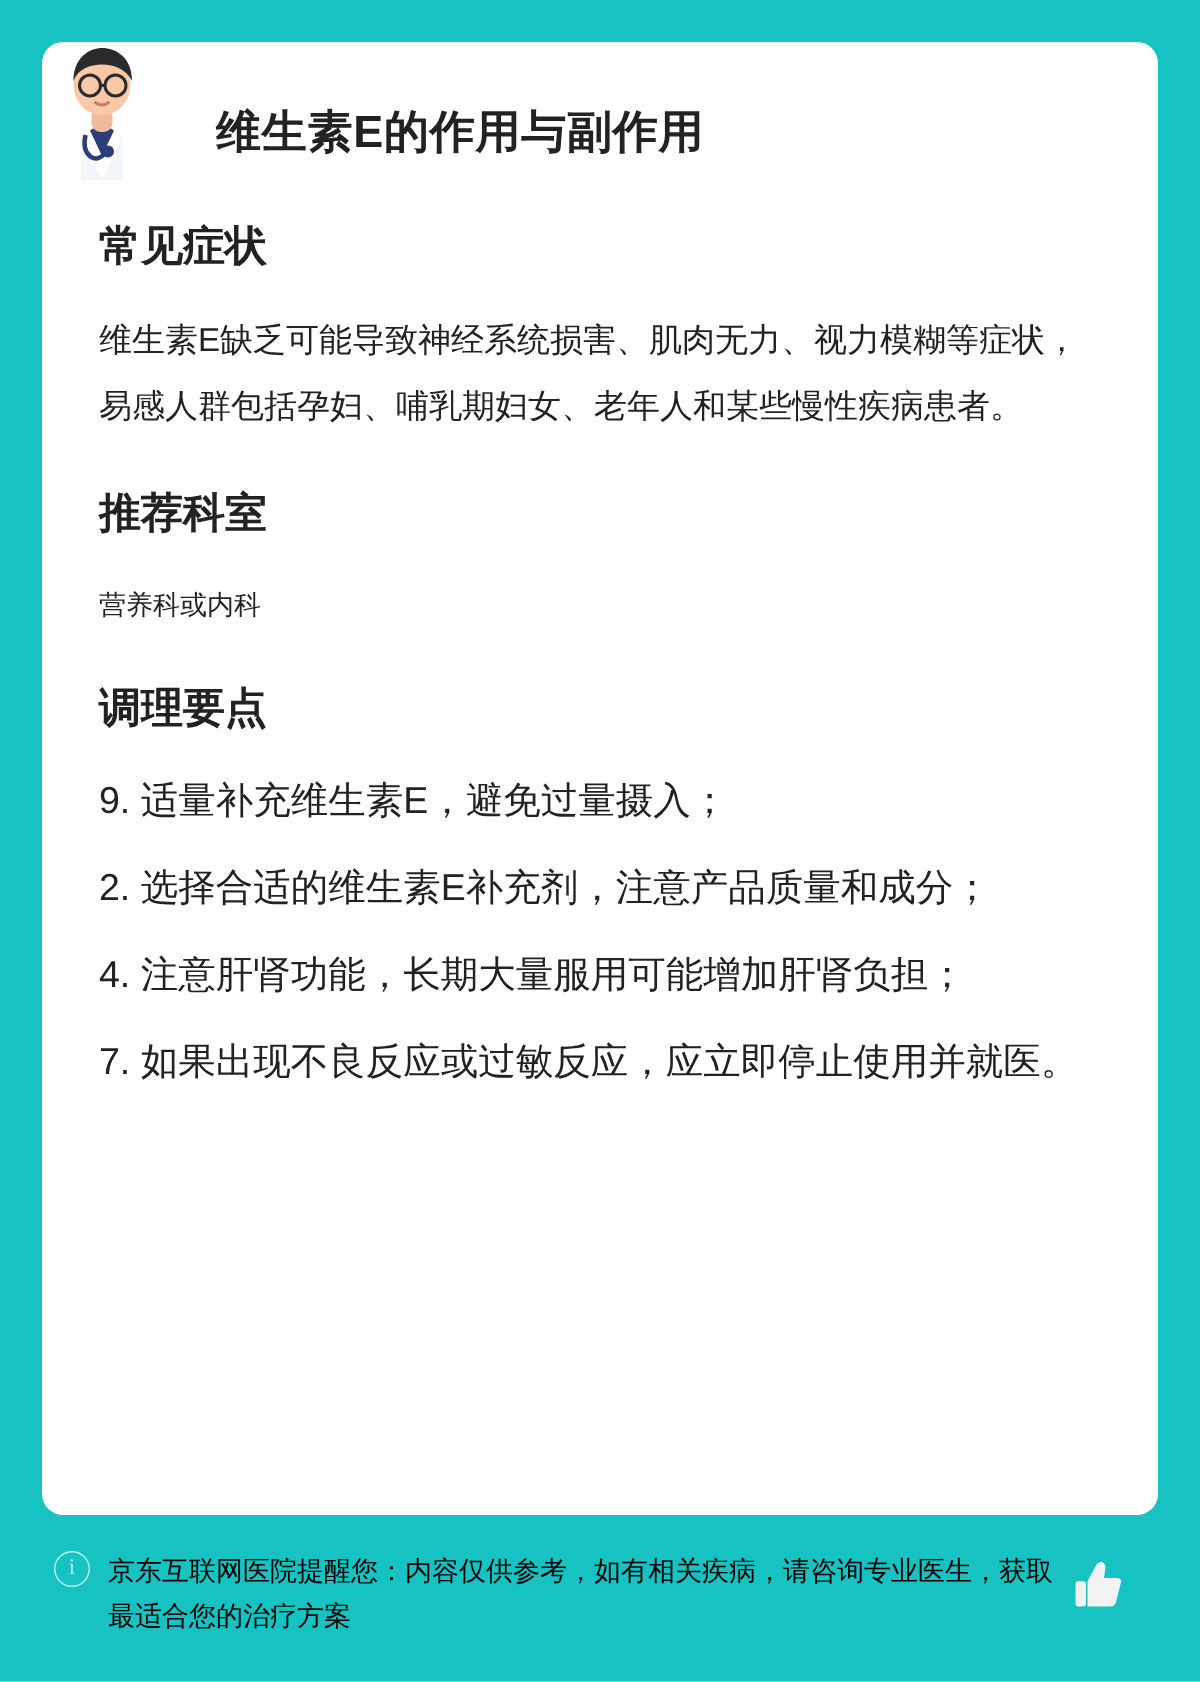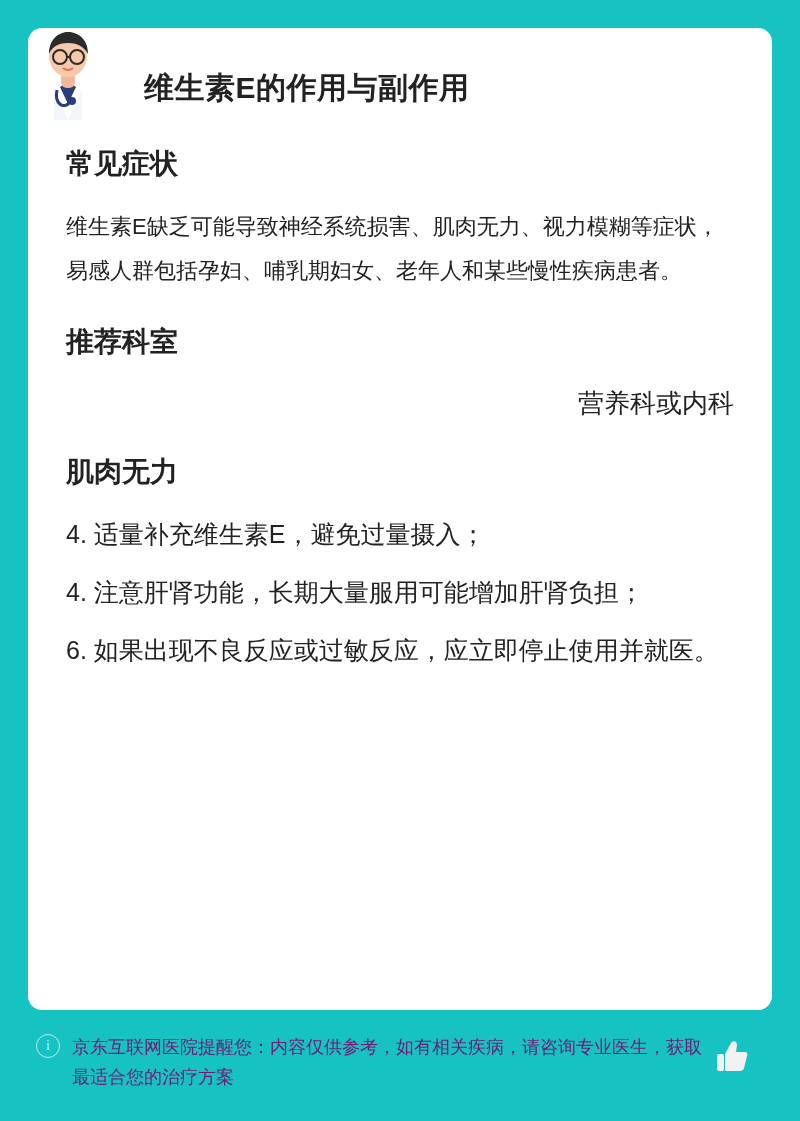--- a/index.html
+++ b/index.html
@@ -53,25 +53,24 @@
   h2.section:first-of-type {
     margin-top: 36px;
   }
   p.body-text {
     font-size: 22px;
     line-height: 44px;
     color: #222222;
     margin: 0 0 6px 0;
   }
   p.plain {
-    font-size: 26px;
+    font-size: 18px;
     line-height: 40px;
     color: #222222;
     margin: 0 0 10px 0;
-    text-align: right;
   }
   ol.points {
     list-style: none;
     margin: 0;
     padding: 0;
   }
   ol.points li {
     font-size: 25px;
     line-height: 42px;
     color: #222222;
@@ -79,21 +78,21 @@
   }
   .footer {
     position: relative;
     margin-top: 14px;
     padding: 8px 14px 0 44px;
     min-height: 80px;
   }
   .footer-text {
     font-size: 18px;
     line-height: 30px;
-    color: #701a75;
+    color: #000000;
     width: 640px;
   }
   .info-icon {
     position: absolute;
     left: 8px;
     top: 10px;
     width: 22px;
     height: 22px;
     border: 1.5px solid #bfeaea;
     border-radius: 50%;
@@ -144,25 +143,26 @@
   <div class="card">
 
     <div class="doc-title">维生素E的作用与副作用</div>
 
     <h2 class="section">常见症状</h2>
     <p class="body-text">维生素E缺乏可能导致神经系统损害、肌肉无力、视力模糊等症状，易感人群包括孕妇、哺乳期妇女、老年人和某些慢性疾病患者。</p>
 
     <h2 class="section">推荐科室</h2>
     <p class="plain">营养科或内科</p>
 
-    <h2 class="section">肌肉无力</h2>
+    <h2 class="section">调理要点</h2>
     <ol class="points">
-      <li>4. 适量补充维生素E，避免过量摄入；</li>
+      <li>9. 适量补充维生素E，避免过量摄入；</li>
+      <li>2. 选择合适的维生素E补充剂，注意产品质量和成分；</li>
       <li>4. 注意肝肾功能，长期大量服用可能增加肝肾负担；</li>
-      <li>6. 如果出现不良反应或过敏反应，应立即停止使用并就医。</li>
+      <li>7. 如果出现不良反应或过敏反应，应立即停止使用并就医。</li>
     </ol>
 
   </div>
 
   <div class="footer">
     <div class="info-icon">i</div>
     <div class="footer-text">京东互联网医院提醒您：内容仅供参考，如有相关疾病，请咨询专业医生，获取最适合您的治疗方案</div>
     <div class="thumb">
       <svg width="40" height="40" viewBox="0 0 40 40" xmlns="http://www.w3.org/2000/svg">
         <path d="M13 18 L19 7 C21 4, 25 5, 25 9 L24 16 L33 16 C35 16, 36 18, 35 20 L32 32 C31.5 34, 30 35, 28 35 L13 35 Z" fill="#f2f2f2"></path>

